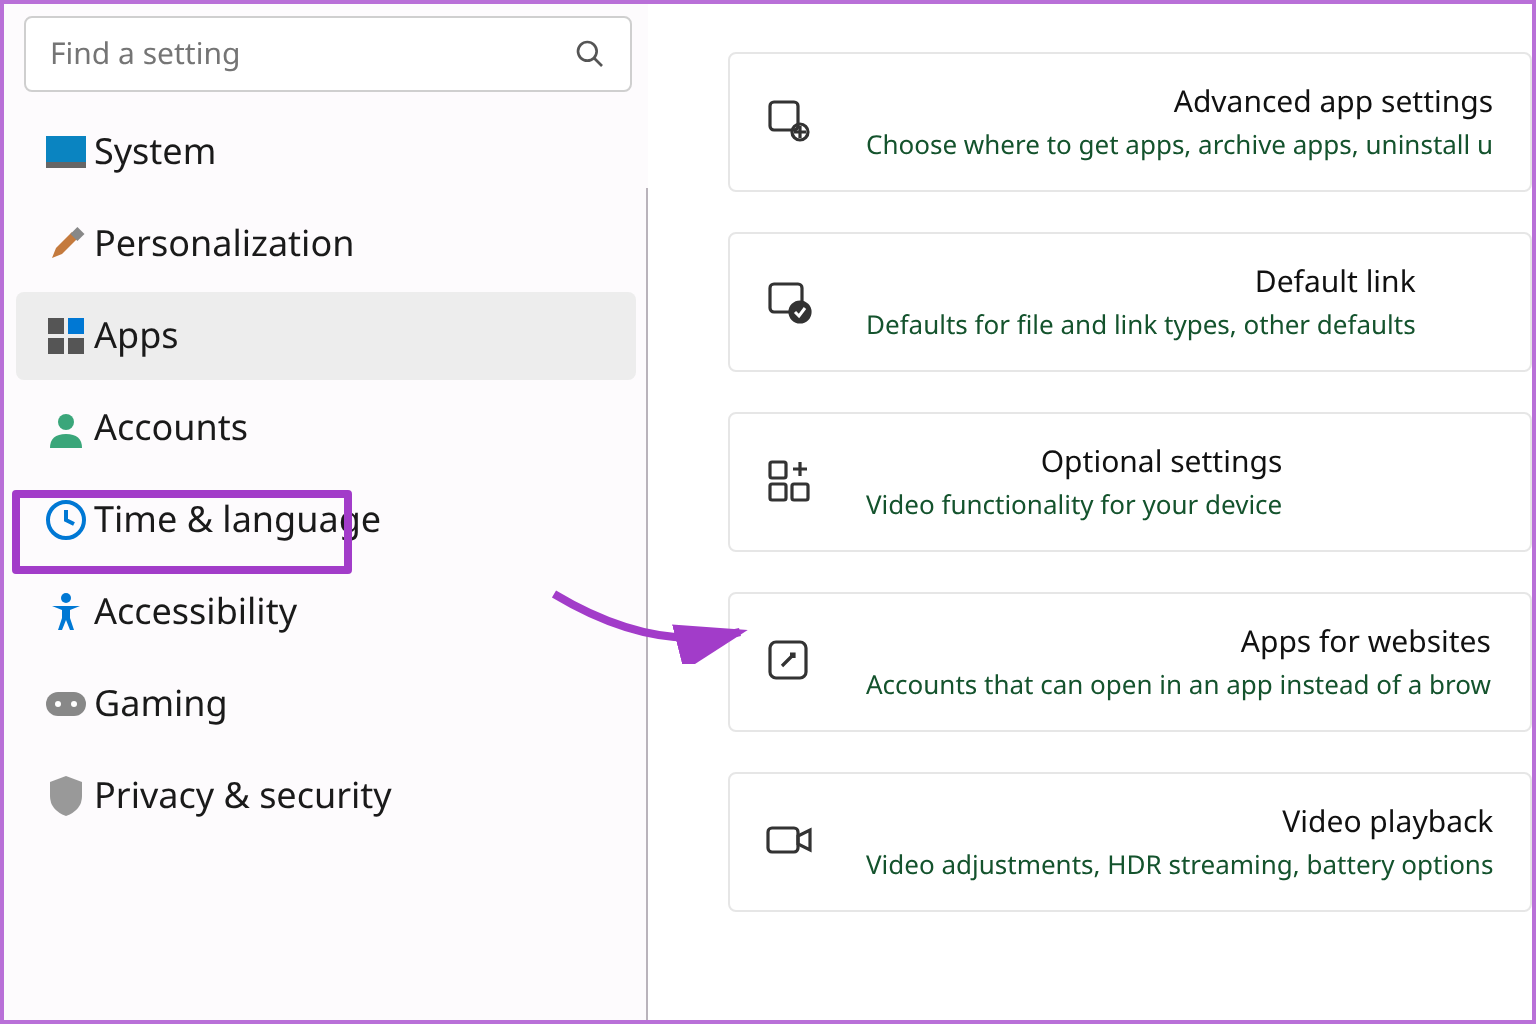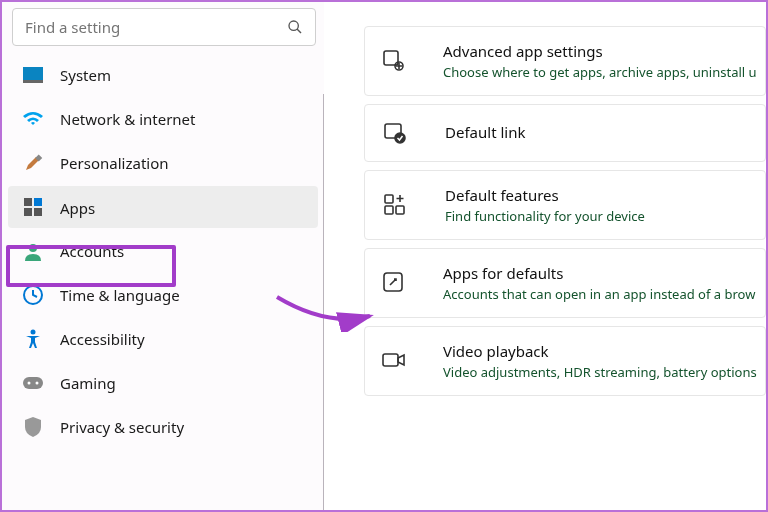--- a/index.html
+++ b/index.html
@@ -3,27 +3,27 @@
   <meta charset="utf-8">
   <style>
     * { margin:0; padding:0; box-sizing:border-box; font-family:"Segoe UI", system-ui, sans-serif; }
     body { width:768px; height:512px; overflow:hidden; background:#fff; border:2px solid #b970d8; position:relative; }
     .layout { display:flex; height:100%; }
     .sidebar { width:322px; padding:6px 0 0 6px; background:#fdfbfd; position:relative; }
     .search-box { margin:0 8px 8px 4px; height:38px; border:1px solid #cfcfcf; border-radius:4px; background:#fff; display:flex; align-items:center; padding:0 12px; }
     .search-box input { flex:1; border:none; outline:none; font-size:15px; background:transparent; }
     .search-box .sicon { color:#555; }
     .nav { display:flex; flex-direction:column; gap:2px; padding-right:6px; }
-    .nav-item { display:flex; align-items:center; gap:16px; padding:10px 14px; border-radius:4px; cursor:pointer; font-size:15px; color:#1a1a1a; }
-    .nav-item.selected { background:#ededed;align-items:flex-end; }
+    .nav-item { display:flex; align-items:center; gap:3px; padding:10px 14px; border-radius:4px; cursor:pointer; font-size:18px; color:#1a1a1a; }
+    .nav-item.selected { background:#ededed; }
     .nav-item .ico { width:22px; height:22px; display:flex; align-items:center; justify-content:center; }
     .divider { position:absolute; top:92px; right:0; bottom:0; width:1px; background:#b9b3bb; }
     .highlight-box { position:absolute; left:4px; top:243px; width:170px; height:42px; border:4px solid #a23cc9; border-radius:2px; pointer-events:none; z-index:5; }
     .main { flex:1; padding:24px 0 0 40px; background:#fff; overflow:hidden; }
-    .card { border:1px solid #e6e6e6; border-radius:4px; background:#fff; margin-bottom:8px; padding:14px 16px; display:flex; align-items:center; gap:36px; cursor:pointer; }
+    .card { border:1px solid #e6e6e6; border-radius:4px; background:#fff; margin-bottom:20px; padding:14px 16px; display:flex; align-items:center; gap:24px; cursor:pointer;text-align:right; }
     .card .cicon { width:28px; height:28px; display:flex; align-items:center; justify-content:center; color:#333; }
     .card .ctext h3 { font-size:15px; font-weight:400; color:#111; margin-bottom:2px; }
     .card .ctext p { font-size:13px; color:#14532d; white-space:nowrap; }
     .arrow { position:absolute; left:270px; top:290px; z-index:6; pointer-events:none; }
     svg { display:block; }
   </style>
 </head>
 <body>
 
 <div class="layout">
@@ -39,28 +39,20 @@
     </div>
     <nav class="nav">
       <div class="nav-item">
         <span class="ico">
             <svg width="20" height="16" viewBox="0 0 20 16">
               <rect x="0" y="0" width="20" height="14" fill="#0a84c1"></rect>
               <rect x="0" y="13" width="20" height="3" fill="#666"></rect>
             </svg>
           </span>
         <span>System</span>
-      </div>
-      <div class="nav-item">
-        <span class="ico">
-            <svg width="22" height="18" viewBox="0 0 22 18" fill="#00a2ed">
-              <path d="M11 15 L13 13 Q11 11 9 13 Z M5 10 Q11 5 17 10 L15 12 Q11 8 7 12 Z M1 6 Q11 -2 21 6 L19 8 Q11 1 3 8 Z"></path>
-            </svg>
-          </span>
-        <span>Network &amp; internet</span>
       </div>
       <div class="nav-item">
         <span class="ico">
             <svg width="20" height="20" viewBox="0 0 20 20">
               <path d="M3 17 L5 12 L13 4 L16 7 L8 15 Z" fill="#c47a3e"></path>
               <rect x="13" y="2" width="5" height="5" fill="#888" transform="rotate(45 15 5)"></rect>
             </svg>
           </span>
         <span>Personalization</span>
       </div>
@@ -142,45 +134,46 @@
     <div class="card">
       <span class="cicon">
           <svg width="26" height="26" viewBox="0 0 26 26" fill="none" stroke="#333" stroke-width="1.6">
             <rect x="3" y="4" width="16" height="14" rx="2"></rect>
             <circle cx="18" cy="18" r="5" fill="#333"></circle>
             <path d="M15.5 18 L17.5 20 L20.5 16" stroke="#fff" stroke-width="1.5"></path>
           </svg>
         </span>
       <div class="ctext">
         <h3>Default link</h3>
+        <p>Defaults for file and link types, other defaults</p>
       </div>
     </div>
     <div class="card">
       <span class="cicon">
           <svg width="26" height="26" viewBox="0 0 26 26" fill="none" stroke="#333" stroke-width="1.6">
             <rect x="3" y="3" width="8" height="8" rx="1"></rect>
             <rect x="3" y="14" width="8" height="8" rx="1"></rect>
             <rect x="14" y="14" width="8" height="8" rx="1"></rect>
             <path d="M18 3 V10 M14.5 6.5 H21.5"></path>
           </svg>
         </span>
       <div class="ctext">
-        <h3>Default features</h3>
-        <p>Find functionality for your device</p>
+        <h3>Optional settings</h3>
+        <p>Video functionality for your device</p>
       </div>
     </div>
     <div class="card">
       <span class="cicon">
           <svg width="26" height="26" viewBox="0 0 26 26" fill="none" stroke="#333" stroke-width="1.6">
             <rect x="3" y="3" width="18" height="18" rx="3"></rect>
             <path d="M9 15 L15 9 M13 9 H15 V11"></path>
           </svg>
         </span>
       <div class="ctext">
-        <h3>Apps for defaults</h3>
+        <h3>Apps for websites</h3>
         <p>Accounts that can open in an app instead of a brow</p>
       </div>
     </div>
     <div class="card">
       <span class="cicon">
           <svg width="26" height="26" viewBox="0 0 26 26" fill="none" stroke="#333" stroke-width="1.6">
             <rect x="2" y="6" width="15" height="12" rx="2"></rect>
             <path d="M17 10 L23 7 V17 L17 14 Z"></path>
           </svg>
         </span>

